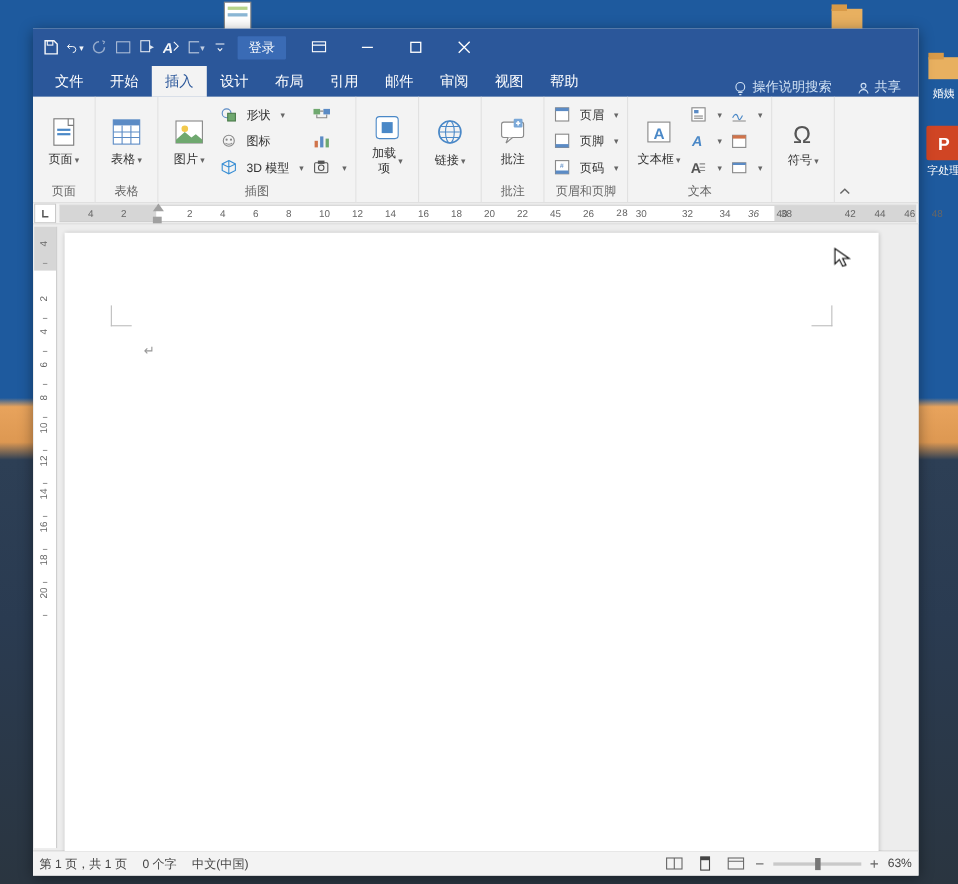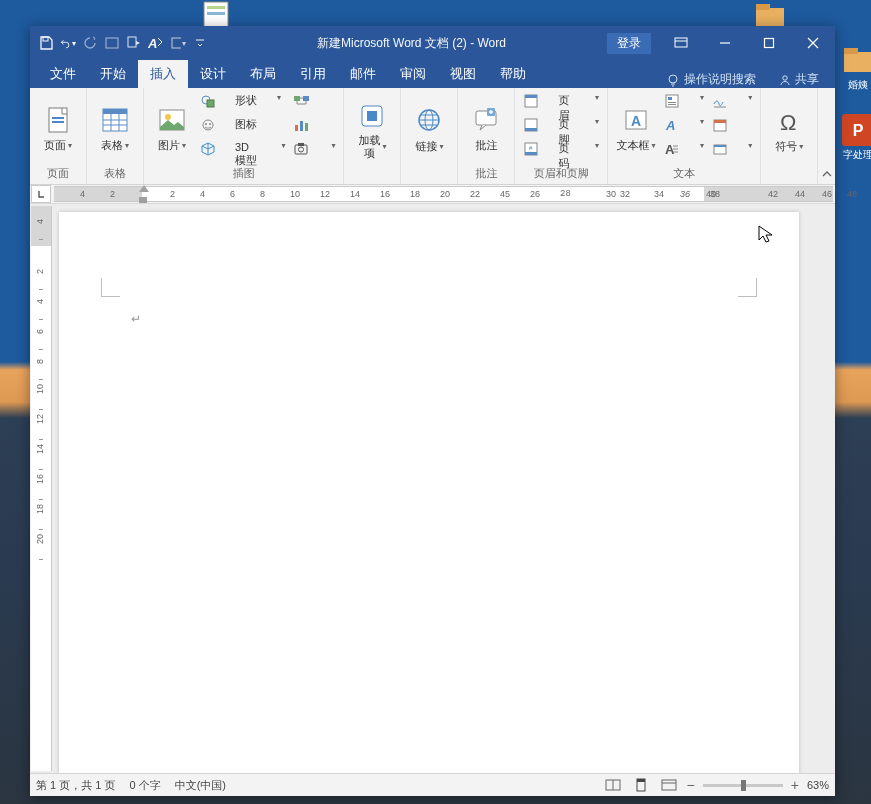--- a/index.html
+++ b/index.html
@@ -17,21 +17,21 @@
   .rtab.active{background:#f3f3f3;color:#2b579a}
   .rtright{margin-left:auto;display:flex;align-items:center;gap:22px;color:#cfe0f3;font-size:12px;padding-right:8px}
   .ribbon{height:96px;background:#f3f3f3;border-bottom:1px solid #d4d4d4;display:flex}
   .grp{display:flex;flex-direction:column;align-items:center;border-right:1px solid #e1e1e1;padding:2px 6px 0 6px}
   .grp .items{flex:1;display:flex;align-items:center;gap:4px}
   .grp .lbl{font-size:11px;color:#666;padding:2px 0 3px}
   .big{display:flex;flex-direction:column;align-items:center;gap:2px;padding:2px 2px 0;min-width:40px}
   .big svg{display:block}
   .big .cap{font-size:11px;color:#333;display:flex;align-items:center;gap:1px;line-height:13px;text-align:center}
   .stackcol{display:flex;flex-direction:column;gap:2px;padding-top:2px}
-  .mini{display:flex;gap:19px;font-size:11px;color:#333;height:22px;padding:0 2px}
+  .mini{display:flex;align-items:center;gap:8px;font-size:11px;color:#333;height:22px;padding:0 2px}
   .mini svg{flex:0 0 auto}
   .dd{font-size:8px;color:#666;margin-left:1px}
   .collapse{width:18px;display:flex;align-items:flex-end;justify-content:center;padding-bottom:4px;color:#666}
   .ruler-h{height:18px;background:#f3f3f3;border-bottom:1px solid #d9d9d9;position:relative;font-size:9px;color:#666;display:flex}
   .ruler-h .tabwell{width:20px;height:18px;border:1px solid #c9c9c9;background:#fff;margin:0 1px;box-sizing:border-box;display:flex;align-items:center;justify-content:center}
   .ruler-h .track{flex:1;position:relative;background:#fff;border-top:1px solid #c9c9c9;border-bottom:1px solid #c9c9c9;margin:1px 2px}
   .ruler-h .shade{position:absolute;top:0;bottom:0;background:#d6d6d6}
   .tick{position:absolute;top:2px}
   .marker-top{position:absolute;top:-2px;width:0;height:0;border-left:5px solid transparent;border-right:5px solid transparent;border-bottom:7px solid #a0a0a0}
   .marker-bot{position:absolute;bottom:-2px;width:8px;height:6px;background:#a0a0a0}
@@ -128,23 +128,20 @@
               <rect x="2" y="2" width="10" height="10" fill="none" stroke="#fff"></rect>
             </svg>
             <span class="dd" style="color:#fff">▾</span>
           </span>
         <span class="ic">
             <svg width="10" height="14">
               <path d="M1 4h8M3 8l2 2 2-2" stroke="#fff" fill="none"></path>
             </svg>
           </span>
       </div>
-      <div class="title">
-        <span>新建Microsoft Word 文档 (2)</span><span>  -  </span><span>Word</span>
-      </div>
       <div class="login">登录</div>
       <div class="winbtns">
         <div class="wbtn">
             <svg width="14" height="12">
               <rect x="1" y="1" width="12" height="9" fill="none" stroke="#fff"></rect>
               <path d="M1 4h12" stroke="#fff"></path>
             </svg>
           </div>
         <div class="wbtn">
             <svg width="12" height="12">
@@ -485,21 +482,21 @@
           <span class="tick" style="left: 236px;">10</span>
           <span class="tick" style="left: 266px;">12</span>
           <span class="tick" style="left: 296px;">14</span>
           <span class="tick" style="left: 326px;">16</span>
           <span class="tick" style="left: 356px;">18</span>
           <span class="tick" style="left: 386px;">20</span>
           <span class="tick" style="left: 416px;">22</span>
           <span class="tick" style="left: 446px;">45</span>
           <span class="tick" style="left: 476px;">26</span>
           <span class="tick" style="left: 506px; font-family: Liberation Mono, monospace;">28</span>
-          <span class="tick" style="left: 552px;">30</span>
+          <span class="tick" style="left: 524px;">30</span>
           <span class="tick" style="left: 566px;">32</span>
           <span class="tick" style="left: 600px;">34</span>
           <span class="tick" style="left: 626px; font-style: italic;">36</span>
           <span class="tick" style="left: 656px;">38</span>
           <span class="tick" style="left: 652px;">40</span>
           <span class="tick" style="left: 714px;">42</span>
           <span class="tick" style="left: 741px;">44</span>
           <span class="tick" style="left: 768px;">46</span>
           <span class="tick" style="left: 793px;">48</span>
         </div>

